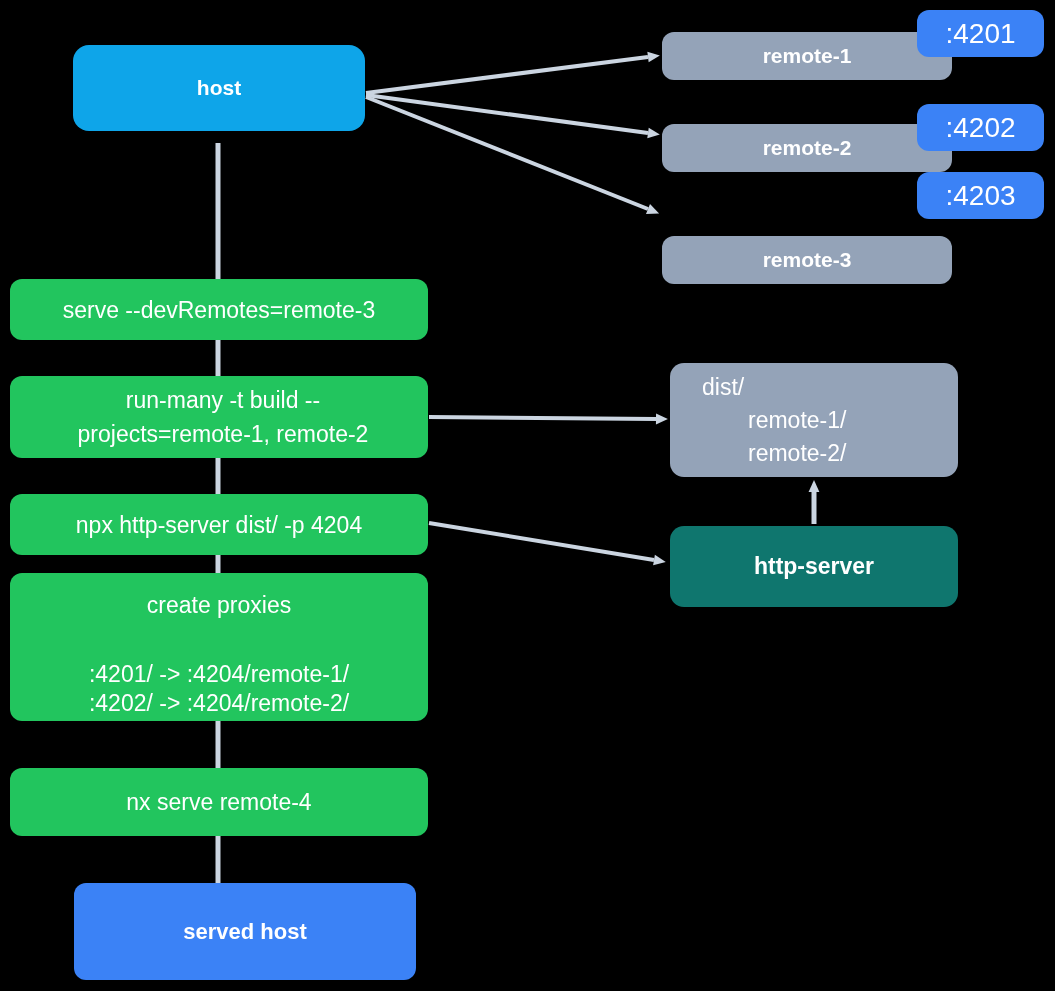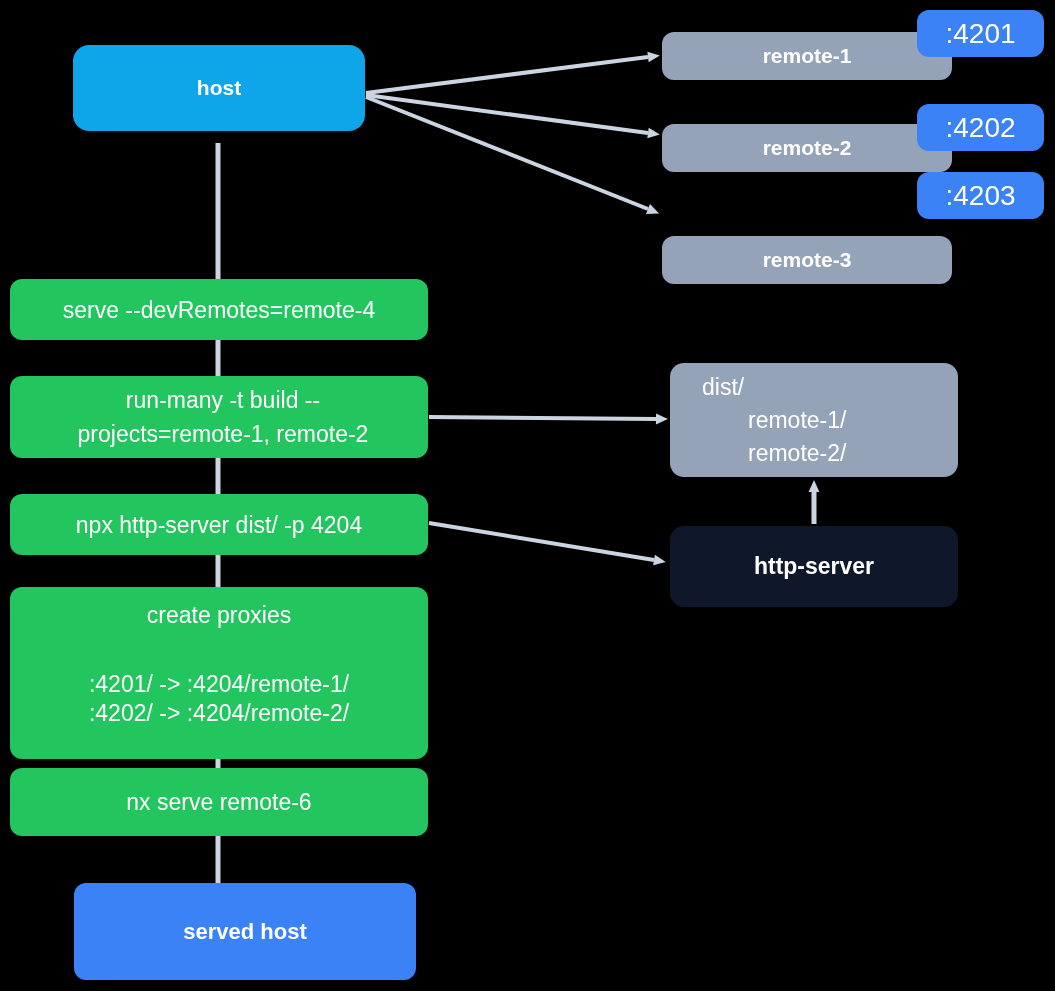--- a/index.html
+++ b/index.html
@@ -45,37 +45,37 @@
   .badge-3 { top: 172px; }
   .cmd {
     left: 10px; width: 418px;
     background: #22c55e; border-radius: 12px;
     font-weight: 400; font-size: 23px;
     flex-direction: column; line-height: 34px;
   }
   .cmd-serve    { top: 279px; height: 61px; }
   .cmd-runmany  { top: 376px; height: 82px; padding-left: 8px; }
   .cmd-http     { top: 494px; height: 61px; }
-  .cmd-proxies  { top: 587px; height: 172px; justify-content: flex-start; padding-top: 13px; }
+  .cmd-proxies  { top: 573px; height: 148px; justify-content: center; padding-top: 13px; }
   .cmd-nxserve  { top: 768px; height: 68px; }
   .proxies-title { line-height: 30px; }
   .proxies-gap { height: 40px; }
   .proxies-rule { line-height: 29px; }
   .dist-node {
     left: 670px; top: 363px; width: 288px; height: 114px;
     background: #94a3b8; border-radius: 14px;
     font-weight: 400; font-size: 23px; line-height: 33px;
     flex-direction: column; align-items: flex-start;
     justify-content: center; text-align: left;
     padding-left: 32px;
   }
   .dist-indent { padding-left: 46px; }
   .httpserver-node {
     left: 670px; top: 526px; width: 288px; height: 81px;
-    background: #0f172a; border-radius: 14px;
+    background: #0f766e; border-radius: 14px;
     font-weight: 700; font-size: 23px;
   }
   .served-host-node {
     left: 74px; top: 883px; width: 342px; height: 97px;
     background: #3b82f6; border-radius: 12px;
     font-weight: 700; font-size: 22px;
   }
 </style>
 </head>
 <body>
@@ -115,41 +115,41 @@
     <span>:4201</span>
   </div>
   <div class="box port-badge badge-2">
     <span>:4202</span>
   </div>
   <div class="box port-badge badge-3">
     <span>:4203</span>
   </div>
 
   <div class="box cmd cmd-serve">
-    <span>serve --devRemotes=remote-4</span>
+    <span>serve --devRemotes=remote-3</span>
   </div>
 
   <div class="box cmd cmd-runmany">
     <span>run-many -t build --</span>
     <span>projects=remote-1, remote-2</span>
   </div>
 
   <div class="box cmd cmd-http">
     <span>npx http-server dist/ -p 4204</span>
   </div>
 
   <div class="box cmd cmd-proxies">
     <span class="proxies-title">create proxies</span>
     <span class="proxies-gap"></span>
     <span class="proxies-rule">:4201/ -&gt; :4204/remote-1/</span>
     <span class="proxies-rule">:4202/ -&gt; :4204/remote-2/</span>
   </div>
 
   <div class="box cmd cmd-nxserve">
-    <span>nx serve remote-6</span>
+    <span>nx serve remote-4</span>
   </div>
 
   <div class="box dist-node">
     <span>dist/</span>
     <span class="dist-indent">remote-1/</span>
     <span class="dist-indent">remote-2/</span>
   </div>
 
   <div class="box httpserver-node">
     <span>http-server</span>

